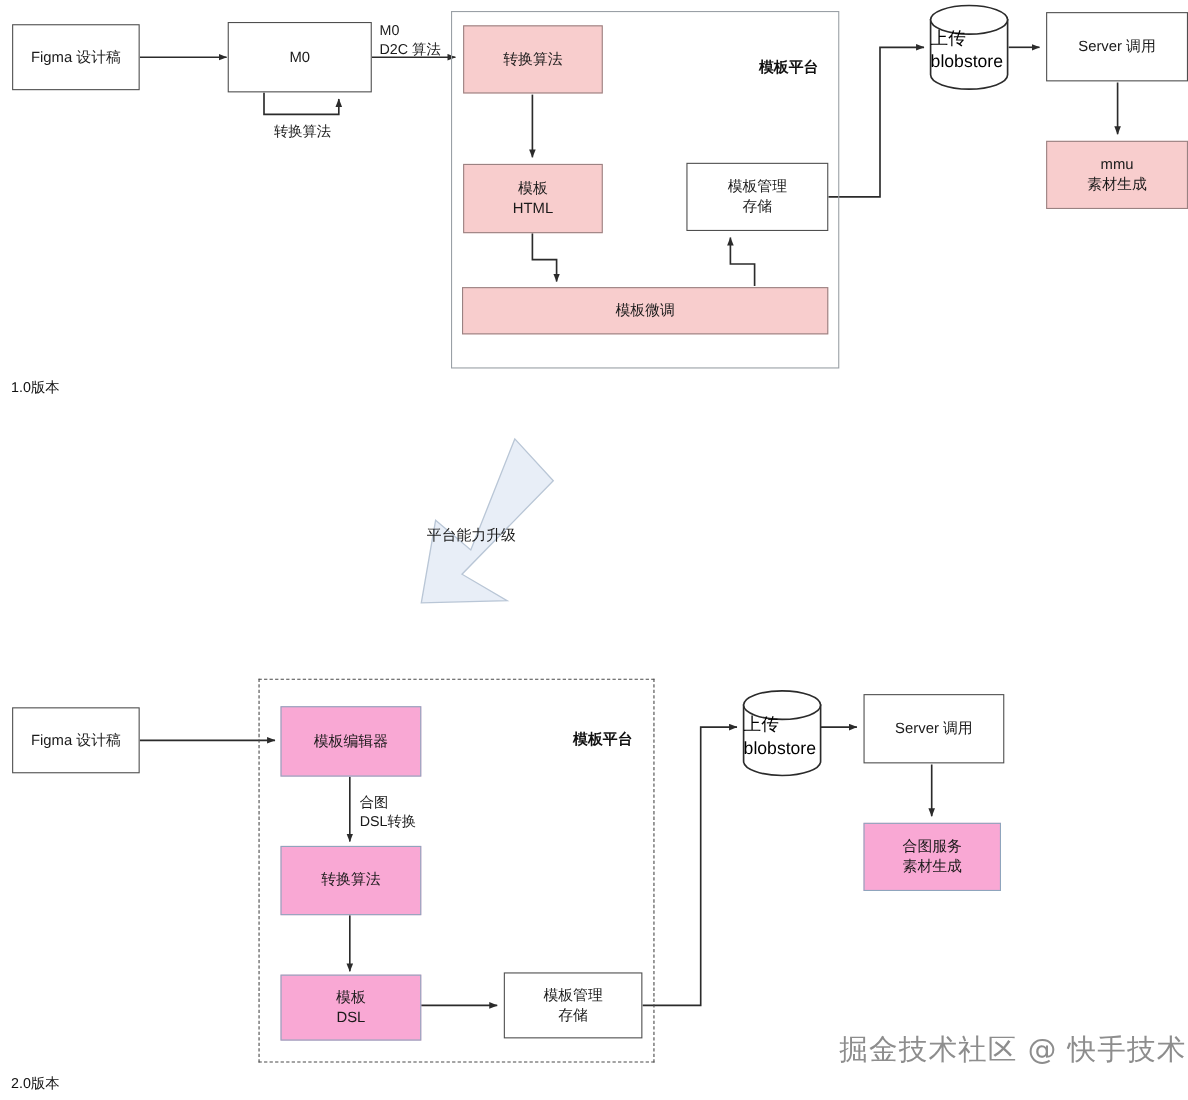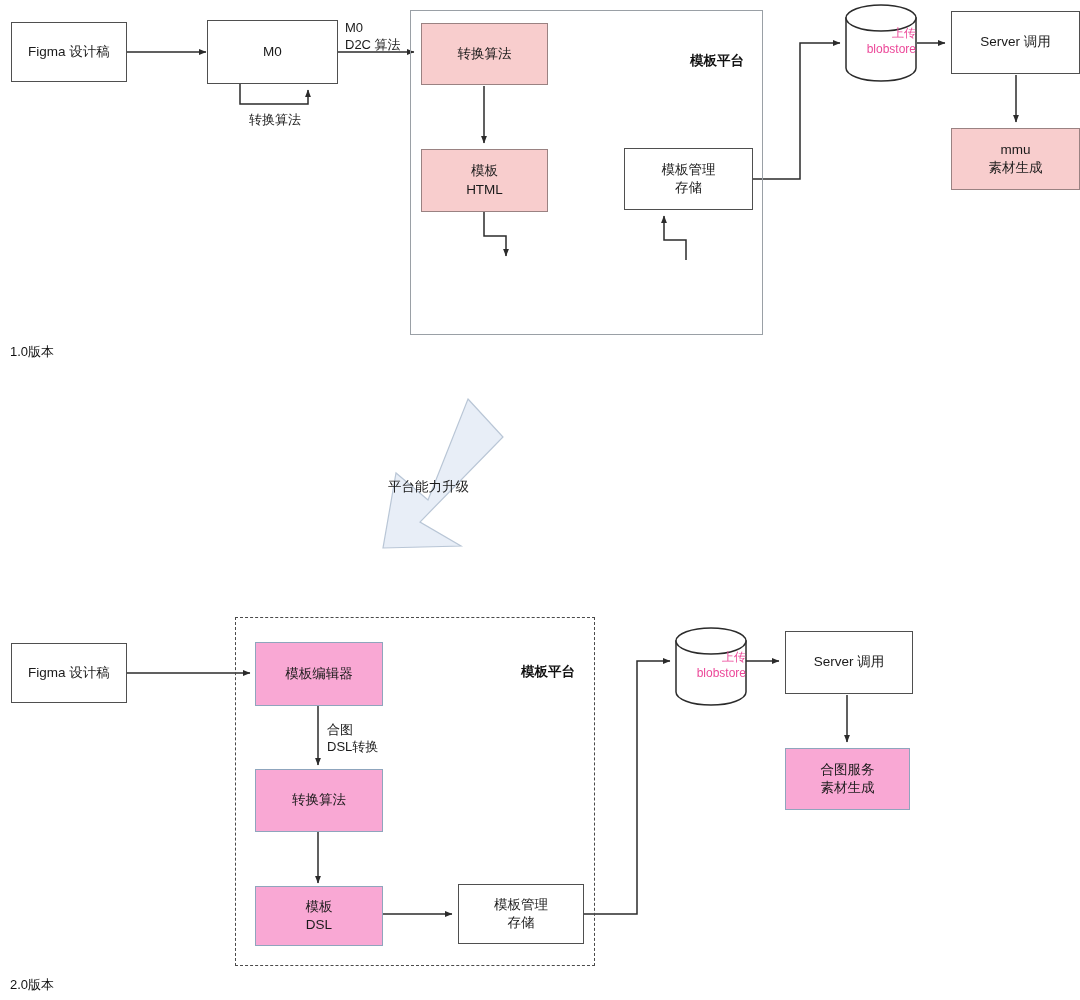--- a/index.html
+++ b/index.html
@@ -74,25 +74,25 @@
   }
   .version-label {
     position: absolute;
     font-size: 13px;
     font-weight: normal;
     color: #111111;
     white-space: nowrap;
   }
   .cyl-label {
     position: absolute;
-    font-size: 12px;
-    text-align: right;
+    font-size: 16px;
+    text-align: left;
     white-space: pre-line;
     line-height: 1.3;
-    color: #ec4899;
+    color: #000000;
     pointer-events: none;
   }
   .watermark {
     position: absolute;
     font-size: 26px;
     color: #8d8d8d;
     letter-spacing: 1px;
     white-space: nowrap;
     font-family: "DejaVu Sans", sans-serif;
   }
@@ -184,20 +184,21 @@
 D2C 算法</div>
 
   <div class="node pink" style="left:421px; top:23px; width:127px; height:62px;">转换算法</div>
 
   <div class="node pink" style="left:421px; top:149px; width:127px; height:63px;">模板
 HTML</div>
 
   <div class="node plain" style="left:624px; top:148px; width:129px; height:62px;">模板管理
 存储</div>
 
+  <div class="node pink" style="left:420px; top:261px; width:333px; height:43px;">模板微调</div>
 
   <div class="cyl-label" style="left:846px; top:26px; width:70px;">上传
 blobstore</div>
 
   <div class="node plain" style="left:951px; top:11px; width:129px; height:63px;">Server 调用</div>
 
   <div class="node pink" style="left:951px; top:128px; width:129px; height:62px;text-align:center;">mmu
 素材生成</div>
 
   <div class="version-label" style="left:10px; top:343px;">1.0版本</div>
@@ -225,14 +226,15 @@
   <div class="cyl-label" style="left:676px; top:650px; width:70px;">上传
 blobstore</div>
 
   <div class="node plain" style="left:785px; top:631px; width:128px; height:63px;">Server 调用</div>
 
   <div class="node blue" style="left:785px; top:748px; width:125px; height:62px;">合图服务
 素材生成</div>
 
   <div class="version-label" style="left:10px; top:976px;">2.0版本</div>
 
+  <div class="watermark" style="left:763px; top:937px;">掘金技术社区 @ 快手技术</div>
 
 </div>
 
 </body></html>

